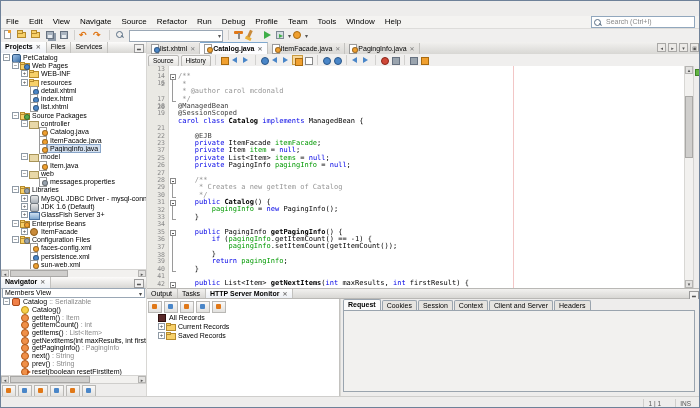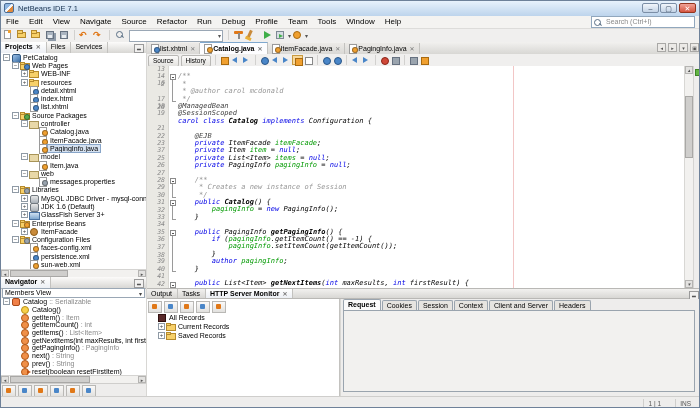--- a/index.html
+++ b/index.html
@@ -104,21 +104,21 @@
   .ebtn{display:inline-block;width:11px;height:10px;margin-top:1px;position:relative;vertical-align:top;}
   .ebtn.pressed{background:#f8d89a;border:1px solid #c89a40;box-sizing:border-box;}
   .ebtn .g{position:absolute;left:2px;top:2px;width:6px;height:6px;}
   .g.tri-l{width:0;height:0;border-right:5px solid #4a86c8;border-top:3px solid transparent;border-bottom:3px solid transparent;}
   .g.tri-r{width:0;height:0;border-left:5px solid #4a86c8;border-top:3px solid transparent;border-bottom:3px solid transparent;}
   .g.sq-o{background:#f0a030;border:1px solid #a86a10;}
   .g.sq-g{background:#9aa4ae;border:1px solid #667180;}
   .g.ci-r{background:#d04838;border-radius:50%;border:1px solid #8a2418;}
   .g.ci-b{background:#4a86c8;border-radius:50%;border:1px solid #2a5688;}
   .g.pg{background:#fff;border:1px solid #888;}
-  #editor-body{position:absolute;left:146px;top:65px;width:554px;height:222px;background:#fff;overflow:hidden;font-style:italic;}
+  #editor-body{position:absolute;left:146px;top:65px;width:554px;height:222px;background:#fff;overflow:hidden;}
   #gutter{position:absolute;left:0;top:0;width:21px;height:100%;background:#eae9e4;border-right:1px solid #d8d7d2;}
   .lnum{position:absolute;right:3px;width:18px;text-align:right;color:#888;font-family:"DejaVu Sans Mono",monospace;font-size:6.5px;line-height:7.4px;}
   #foldcol{position:absolute;left:22px;top:0;width:9px;height:100%;}
   .foldbox{position:absolute;left:1px;width:6px;height:6px;border:1px solid #8a8a8a;background:#fff;box-sizing:border-box;}
   .foldbox::after{content:"";position:absolute;left:1px;top:2px;width:2px;height:1px;background:#555;}
   .foldline{position:absolute;left:3px;width:1px;background:#9a9a9a;}
   .foldend{position:absolute;left:3px;width:4px;height:1px;background:#9a9a9a;}
   #codelayer{position:absolute;left:31px;top:0;right:17px;height:100%;}
   .cline{white-space:pre;font-family:"DejaVu Sans Mono",monospace;font-size:7px;line-height:7.4px;height:7.4px;}
   .tk-p{color:#000;} .tk-k{color:#0000e6;} .tk-f{color:#009900;} .tk-c{color:#969696;} .tk-a{color:#404040;} .tk-b{color:#000;font-weight:bold;}
@@ -143,27 +143,20 @@
   .scell{position:absolute;top:2px;font-size:6.5px;color:#555;border-left:1px solid #cfcecc;padding:1px 4px 0 4px;height:9px;box-sizing:border-box;}
   #s-caret{right:34px;} #s-mode{right:4px;}
   
   .vsplit{position:absolute;background:#d8d7d4;}
 </style>
 </head>
 <body>
 
 <div id="root">
 
-  <div id="titlebar">
-    <div id="nb-logo"></div>
-    <span id="win-title">NetBeans IDE 7.1</span>
-    <div class="winbtn" id="btn-min">–</div>
-    <div class="winbtn" id="btn-max">▢</div>
-    <div class="winbtn" id="btn-close">✕</div>
-  </div>
 
   <div id="menubar">
     <span id="menu-items"><span class="menu-item">File</span><span class="menu-item">Edit</span><span class="menu-item">View</span><span class="menu-item">Navigate</span><span class="menu-item">Source</span><span class="menu-item">Refactor</span><span class="menu-item">Run</span><span class="menu-item">Debug</span><span class="menu-item">Profile</span><span class="menu-item">Team</span><span class="menu-item">Tools</span><span class="menu-item">Window</span><span class="menu-item">Help</span></span>
     <div id="searchbox">
       <span class="mag"></span>
       <span class="stext">Search (Ctrl+I)</span>
     </div>
   </div>
 
   <div id="toolbar"><span class="tbtn"><span class="ic ic-page"></span></span><span class="tbtn"><span class="ic ic-folder"></span></span><span class="tbtn"><span class="ic ic-folder"></span></span><span class="tbtn"><span class="ic ic-disk ic-disk2"></span></span><span class="tbtn"><span class="ic ic-disk"></span></span><span class="tsep"></span><span class="tbtn"><span class="ic ic-arrow">↶</span></span><span class="tbtn"><span class="ic ic-arrow">↷</span></span><span class="tsep"></span><span class="tbtn"><span class="mag" style="left: 3px; top: 2px;"></span></span><span class="combo"></span><span class="tsep"></span><span class="tbtn"><span class="ic ic-hammer"></span></span><span class="tbtn"><span class="ic ic-broom"></span></span><span class="tbtn"><span class="ic ic-play"></span></span><span class="tbtn"><span class="ic ic-debug"></span></span><span class="dd">▾</span><span class="tbtn"><span class="ic ic-profile"></span></span><span class="dd">▾</span></div>
@@ -527,40 +520,40 @@
         <div class="foldbox" style="top: 215.6px;"></div>
       </div>
     <div id="codelayer">
         <div class="cline">&nbsp;</div>
         <div class="cline"><span class="tk-c">/**</span></div>
         <div class="cline"><span class="tk-c"> *</span></div>
         <div class="cline"><span class="tk-c"> * @author carol mcdonald</span></div>
         <div class="cline"><span class="tk-c"> */</span></div>
         <div class="cline"><span class="tk-a">@ManagedBean</span></div>
         <div class="cline"><span class="tk-a">@SessionScoped</span></div>
-        <div class="cline"><span class="tk-k">carol class </span><span class="tk-b">Catalog</span><span class="tk-k"> implements </span><span class="tk-p">Configuration {</span></div>
+        <div class="cline"><span class="tk-k">carol class </span><span class="tk-b">Catalog</span><span class="tk-k"> implements </span><span class="tk-p">ManagedBean {</span></div>
         <div class="cline">&nbsp;</div>
         <div class="cline"><span class="tk-p">    </span><span class="tk-a">@EJB</span></div>
         <div class="cline"><span class="tk-p">    </span><span class="tk-k">private </span><span class="tk-p">ItemFacade </span><span class="tk-f">itemFacade</span><span class="tk-p">;</span></div>
         <div class="cline"><span class="tk-p">    </span><span class="tk-k">private </span><span class="tk-p">Item </span><span class="tk-f">item</span><span class="tk-p"> = </span><span class="tk-k">null</span><span class="tk-p">;</span></div>
         <div class="cline"><span class="tk-p">    </span><span class="tk-k">private </span><span class="tk-p">List&lt;Item&gt; </span><span class="tk-f">items</span><span class="tk-p"> = </span><span class="tk-k">null</span><span class="tk-p">;</span></div>
         <div class="cline"><span class="tk-p">    </span><span class="tk-k">private </span><span class="tk-p">PagingInfo </span><span class="tk-f">pagingInfo</span><span class="tk-p"> = </span><span class="tk-k">null</span><span class="tk-p">;</span></div>
         <div class="cline">&nbsp;</div>
         <div class="cline"><span class="tk-c">    /**</span></div>
-        <div class="cline"><span class="tk-c">     * Creates a new instance of Session</span></div>
+        <div class="cline"><span class="tk-c">     * Creates a new getItem of Catalog</span></div>
         <div class="cline"><span class="tk-c">     */</span></div>
         <div class="cline"><span class="tk-p">    </span><span class="tk-k">public </span><span class="tk-b">Catalog</span><span class="tk-p">() {</span></div>
         <div class="cline"><span class="tk-p">        </span><span class="tk-f">pagingInfo</span><span class="tk-p"> = </span><span class="tk-k">new </span><span class="tk-p">PagingInfo();</span></div>
         <div class="cline"><span class="tk-p">    }</span></div>
         <div class="cline">&nbsp;</div>
         <div class="cline"><span class="tk-p">    </span><span class="tk-k">public </span><span class="tk-p">PagingInfo </span><span class="tk-b">getPagingInfo</span><span class="tk-p">() {</span></div>
         <div class="cline"><span class="tk-p">        </span><span class="tk-k">if</span><span class="tk-p"> (</span><span class="tk-f">pagingInfo</span><span class="tk-p">.getItemCount() == -1) {</span></div>
         <div class="cline"><span class="tk-p">            </span><span class="tk-f">pagingInfo</span><span class="tk-p">.setItemCount(getItemCount());</span></div>
         <div class="cline"><span class="tk-p">        }</span></div>
-        <div class="cline"><span class="tk-p">        </span><span class="tk-k">author </span><span class="tk-f">pagingInfo</span><span class="tk-p">;</span></div>
+        <div class="cline"><span class="tk-p">        </span><span class="tk-k">return </span><span class="tk-f">pagingInfo</span><span class="tk-p">;</span></div>
         <div class="cline"><span class="tk-p">    }</span></div>
         <div class="cline">&nbsp;</div>
         <div class="cline"><span class="tk-p">    </span><span class="tk-k">public </span><span class="tk-p">List&lt;Item&gt; </span><span class="tk-b">getNextItems</span><span class="tk-p">(</span><span class="tk-k">int</span><span class="tk-p"> maxResults, </span><span class="tk-k">int</span><span class="tk-p"> firstResult) {</span></div>
       </div>
     <div id="marginline"></div>
     <div id="vscroll">
       <span class="sb" style="top:0;">▴</span>
       <div id="vthumb"></div>
       <span class="sb" style="bottom:0;">▾</span>
     </div>

